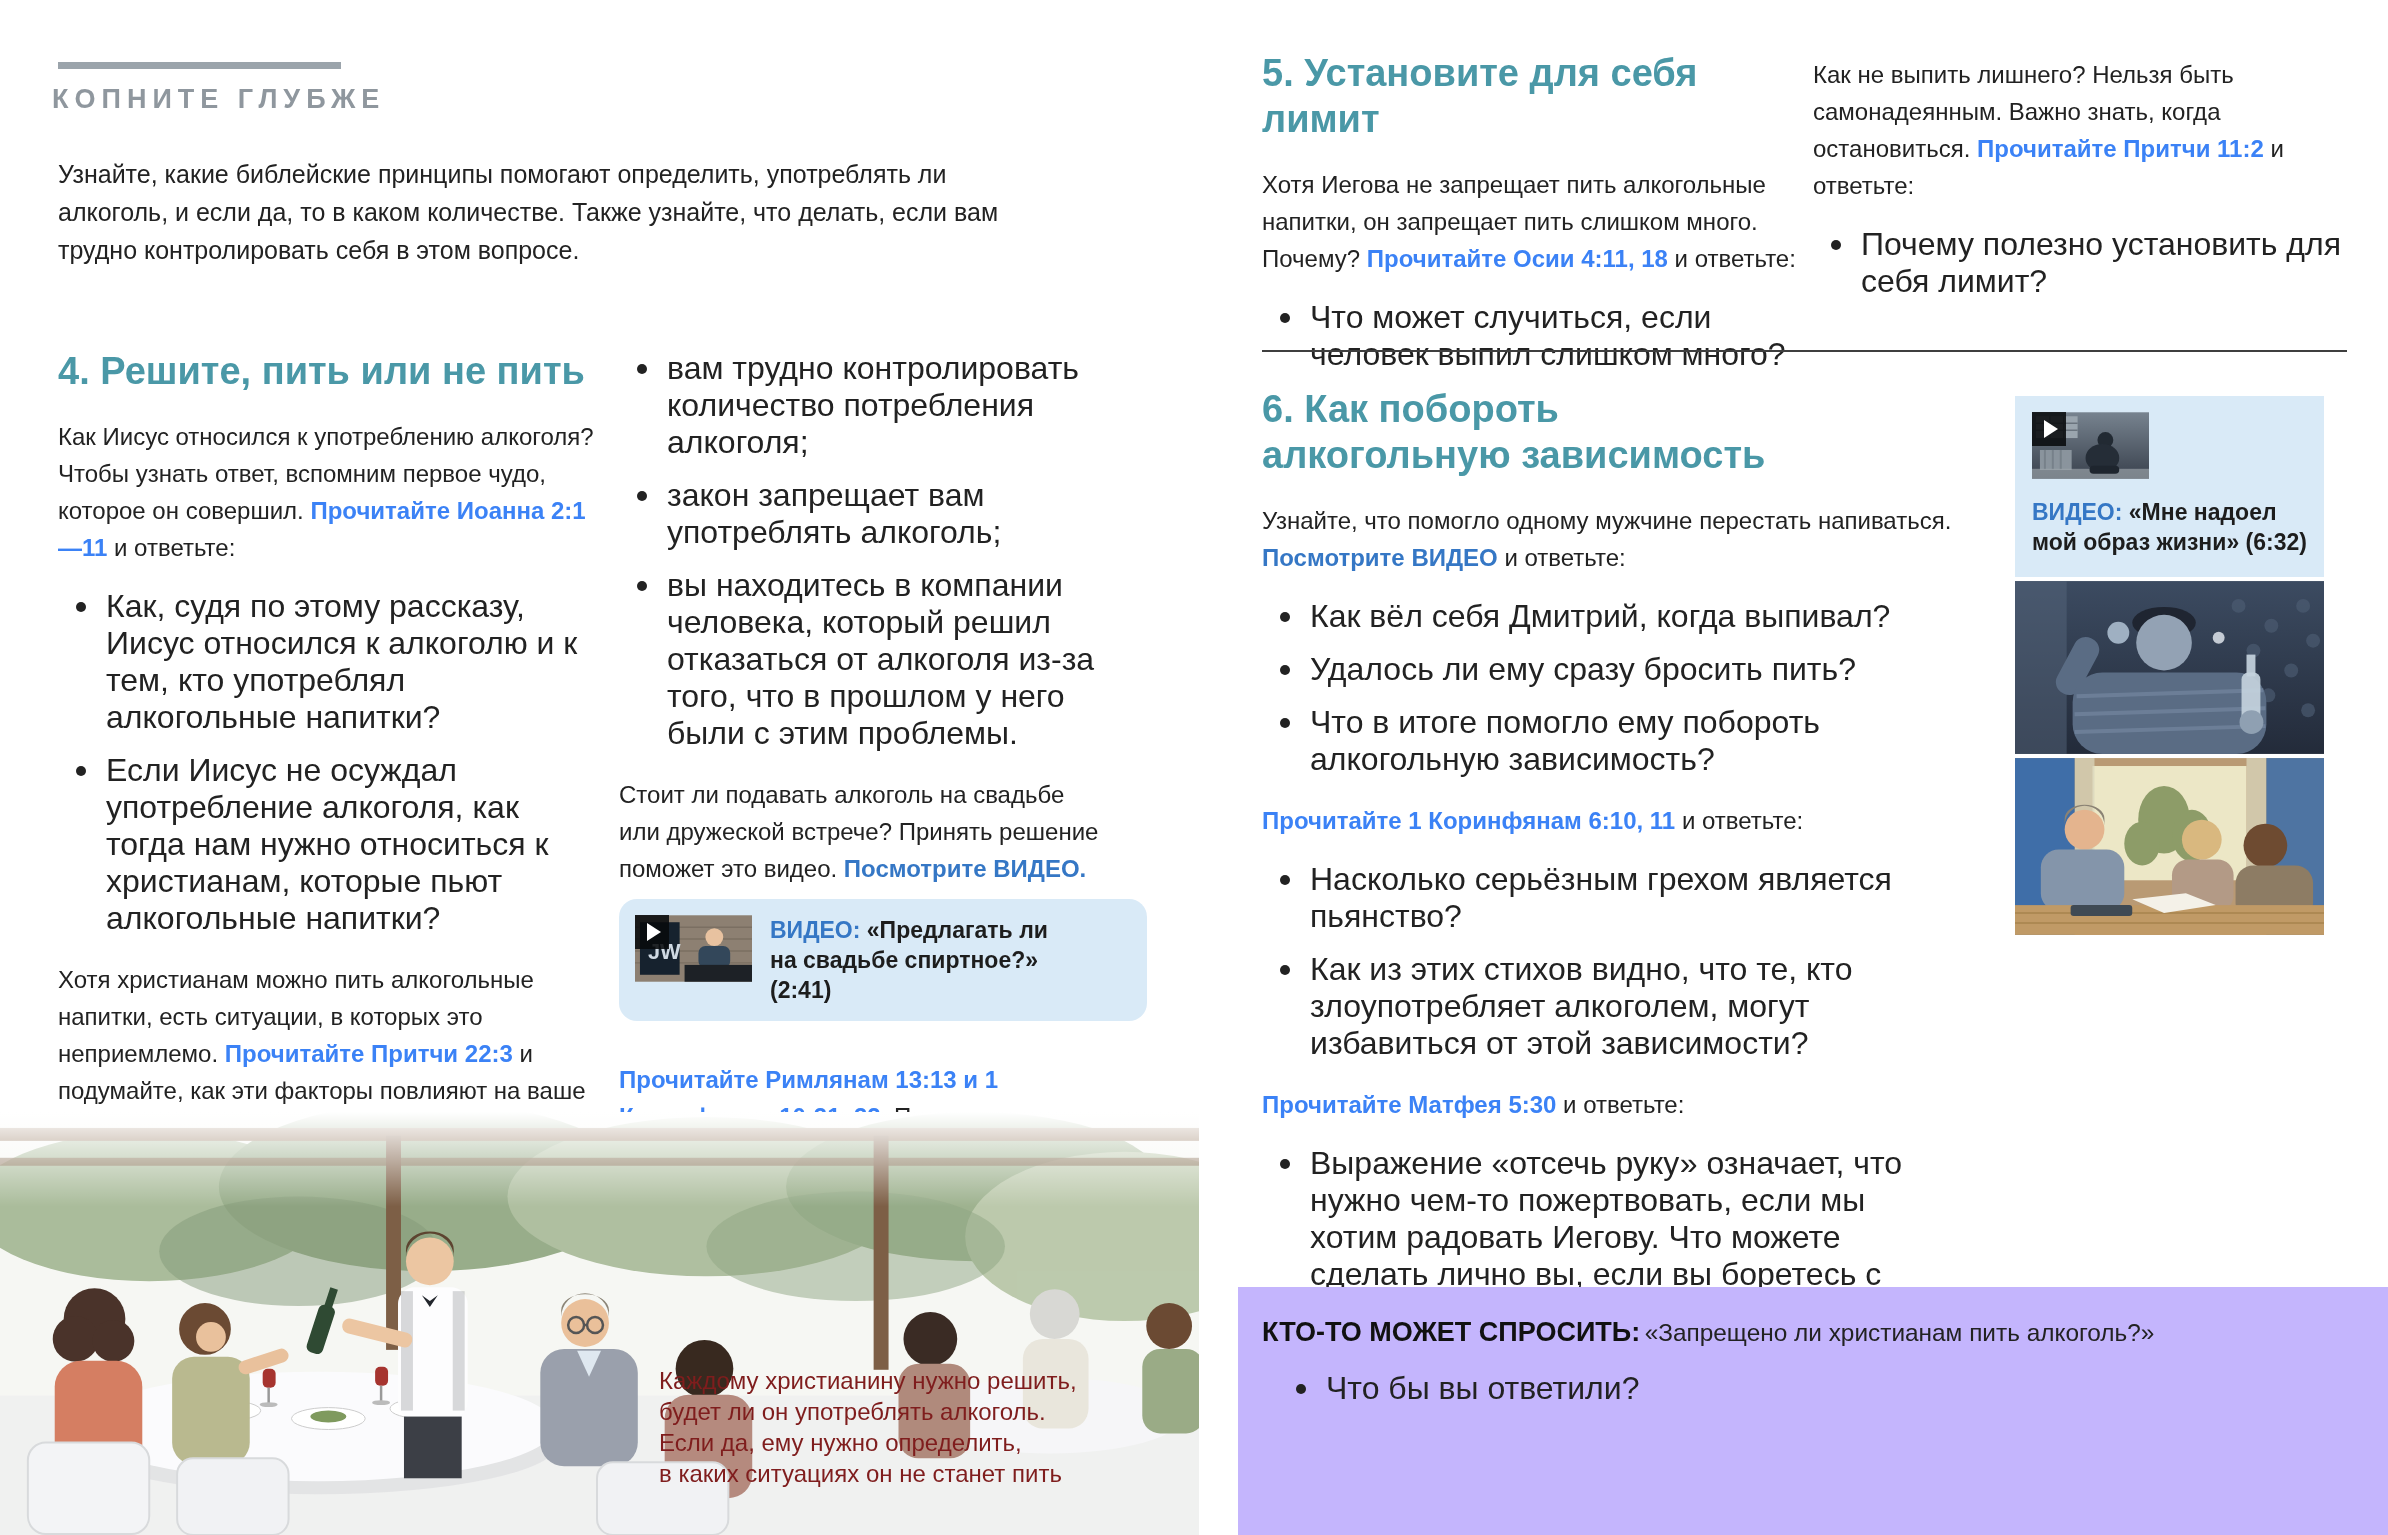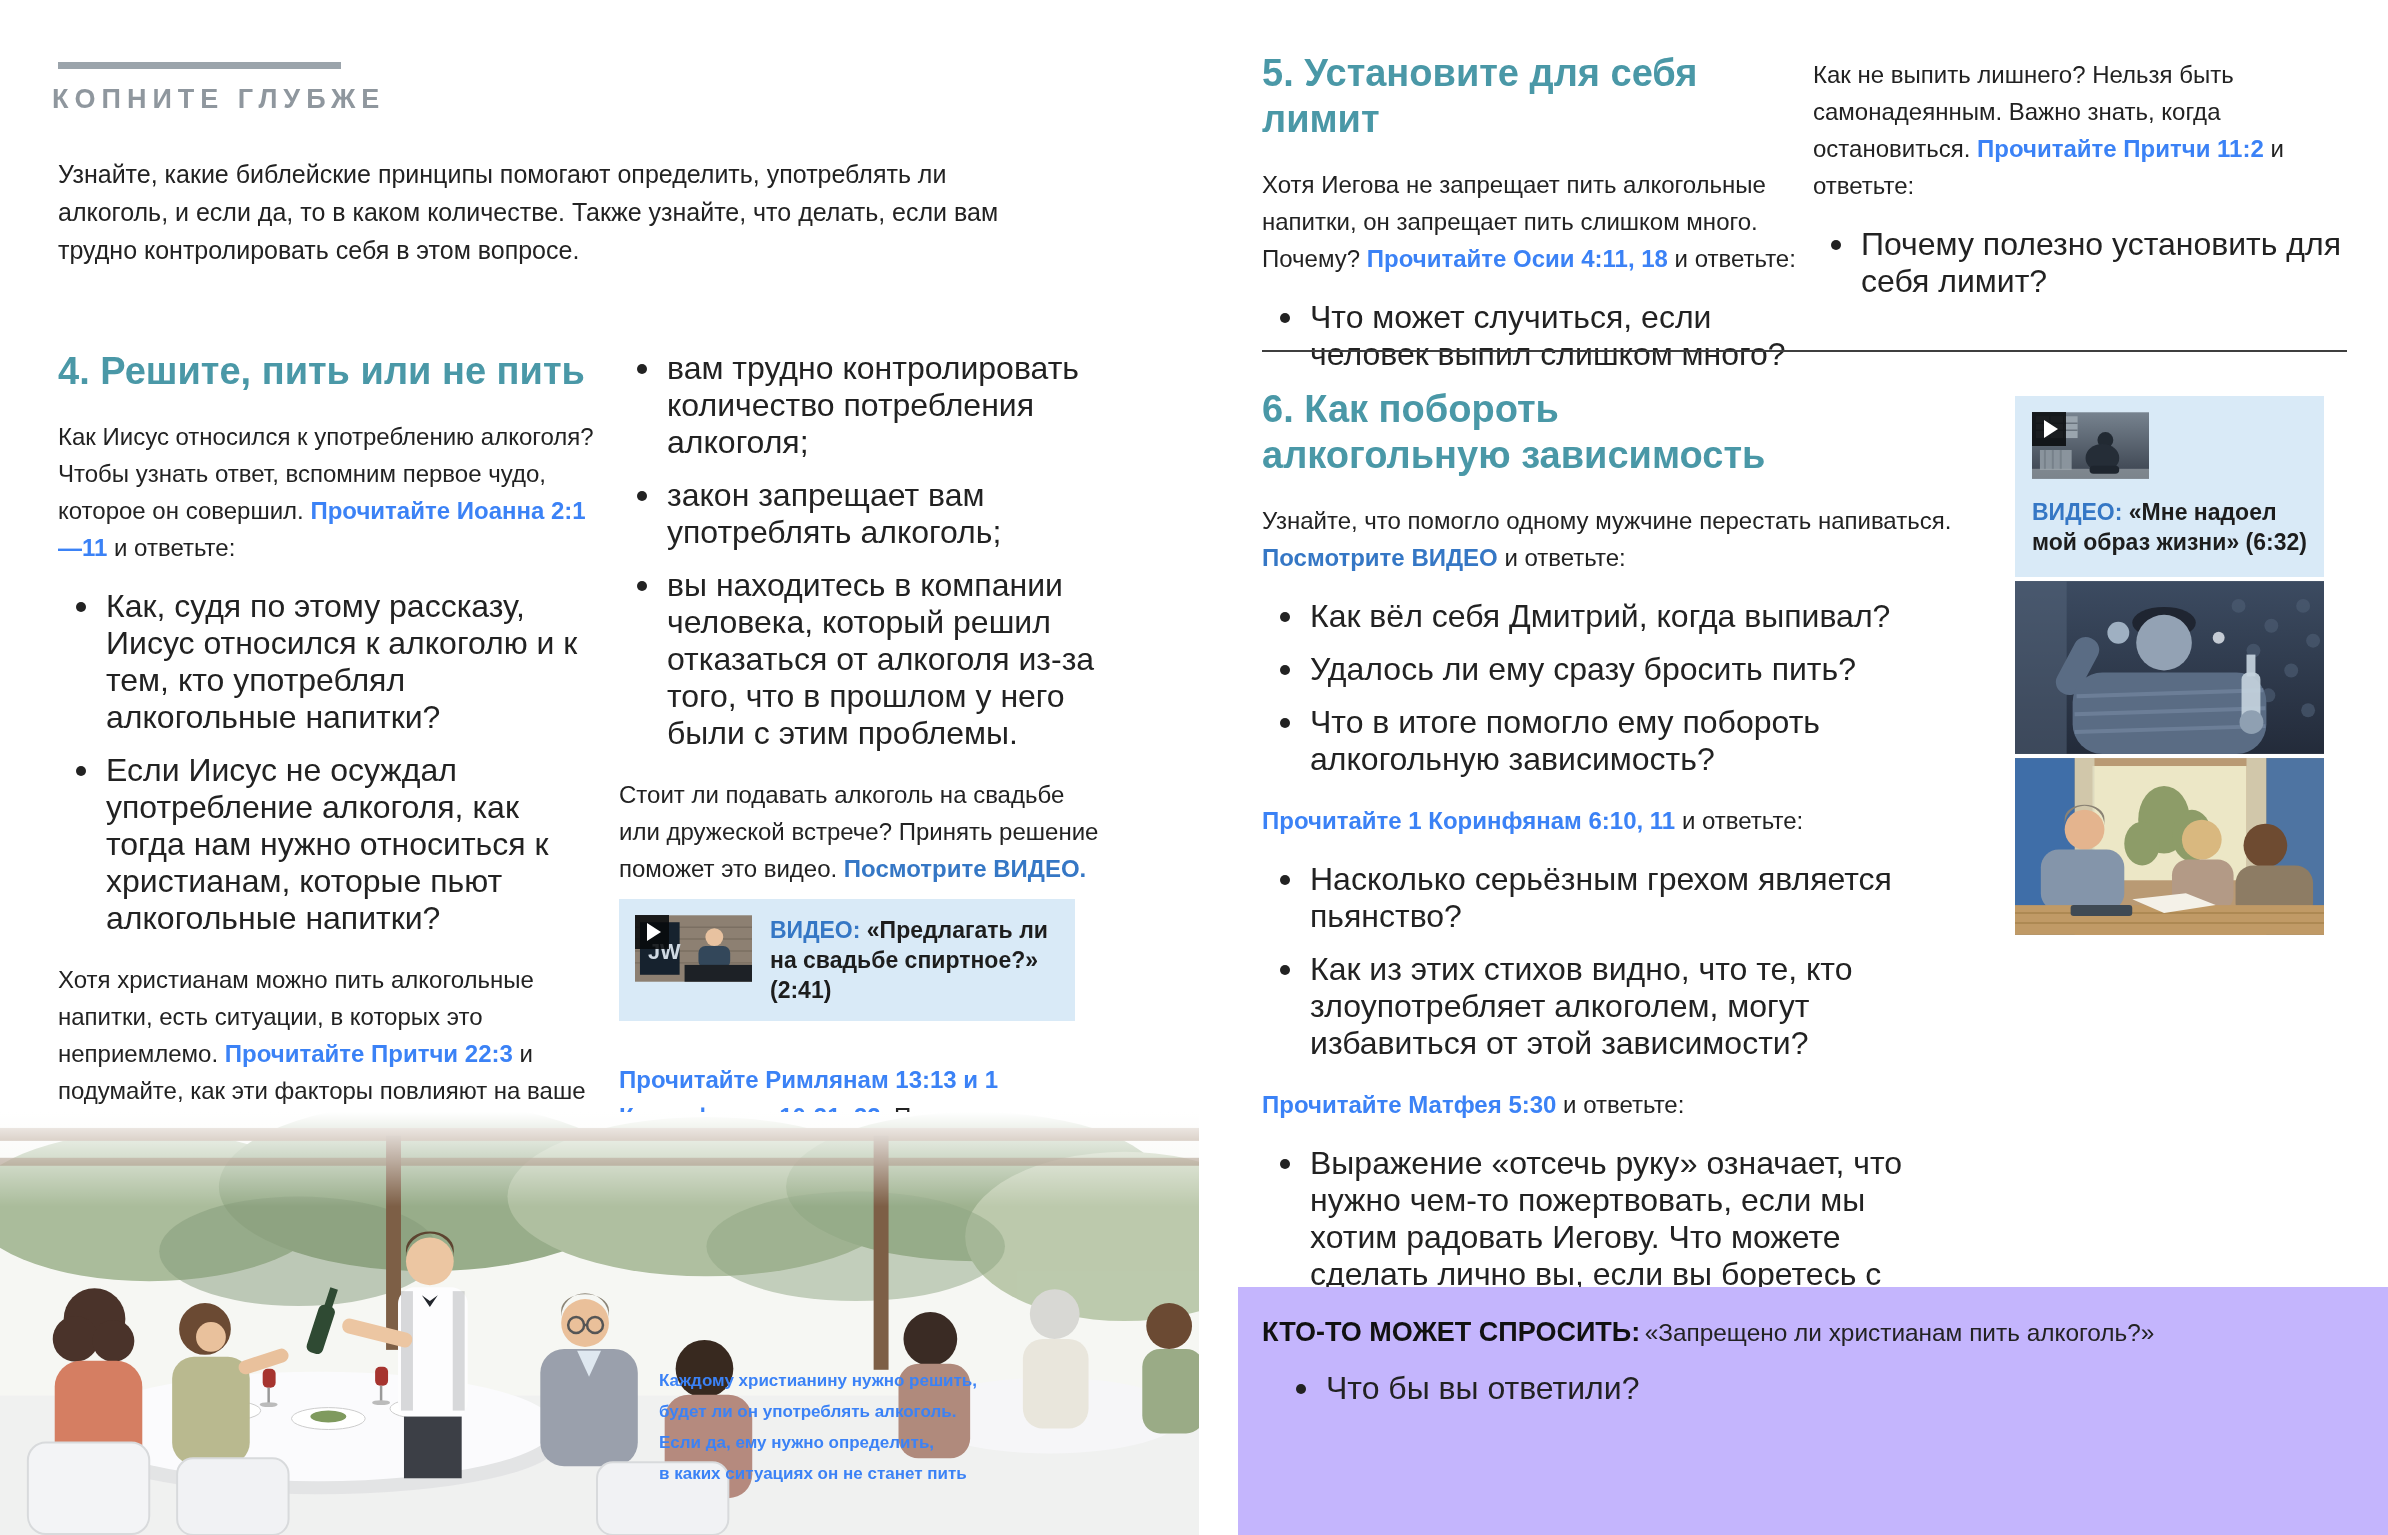--- a/index.html
+++ b/index.html
@@ -25,21 +25,21 @@
   .playbtn { position:absolute; left:0; top:0; width:34px; height:34px; background:rgba(8,10,12,.88); display:flex; align-items:center; justify-content:center; }
   .playbtn .tri { width:0; height:0; border-left:14px solid #fff; border-top:9px solid transparent; border-bottom:9px solid transparent; margin-left:3px; }
   .vcap { font-size:23px; line-height:30px; font-weight:bold; color:#1d1d1d; }
   .pagediv { background:#3f3f3f; height:2px; }
   .footrule { background:#3a3a3a; height:2px; width:129px; margin:14px 0 16px; }
   .footnote { font-size:20.4px; line-height:27px; }
   .askbox { background:#c4b5fd; box-sizing:border-box; padding:30px 40px 0 24px; }
   .askhead { font-size:27px; font-weight:bold; color:#111; }
   .askquote { font-size:24.4px; color:#222; }
   .askbox ul.q { margin-top:22px; margin-left:16px; }
-  .illcap { font-size:17px; line-height:31px; font-weight:bold; color:#3b82f6; }
+  .illcap { font-size:24px; line-height:31px; font-weight:normal; color:#7f1d1d; }
   svg { display:block; }
 </style>
 </head>
 <body>
 
 <div class="page">
 
   <div class="abs kickbar" style="left:58px; top:62px;"></div>
   <div class="abs kicker" style="left:52px; top:84px;">КОПНИТЕ ГЛУБЖЕ</div>
 
@@ -61,21 +61,21 @@
   </div>
 
   <div class="abs" style="left:619px; top:350px; width:486px;">
     <ul class="q">
       <li>вам трудно контролировать количество потребления алкоголя;</li>
       <li>закон запрещает вам употреблять алкоголь;</li>
       <li>вы находитесь в компании человека, который решил отказаться от алкоголя из-за того, что в прошлом у него были с этим проблемы.</li>
     </ul>
     <p class="body" style="margin-bottom:12px;"><span>Стоит ли подавать алкоголь на свадьбе или дружеской встрече? Принять решение поможет это видео. </span><span class="blue">Посмотрите ВИДЕО.</span></p>
 
-    <div class="videobox" style="width:456px; margin-bottom:40px;">
+    <div class="videobox" style="width:528px; margin-bottom:40px;border-radius:18px;">
       <div class="thumb">
         <svg width="117" height="67" viewBox="0 0 118 67">
           <rect width="118" height="67" fill="#8d8072"></rect>
           <g stroke="#7b6f62" stroke-width="1.5">
             <line x1="0" y1="12" x2="118" y2="12"></line>
               <line x1="0" y1="24" x2="118" y2="24"></line>
             <line x1="0" y1="36" x2="118" y2="36"></line>
               <line x1="0" y1="48" x2="118" y2="48"></line>
           </g>
           <rect x="5" y="7" width="40" height="53" fill="#16222e"></rect>

